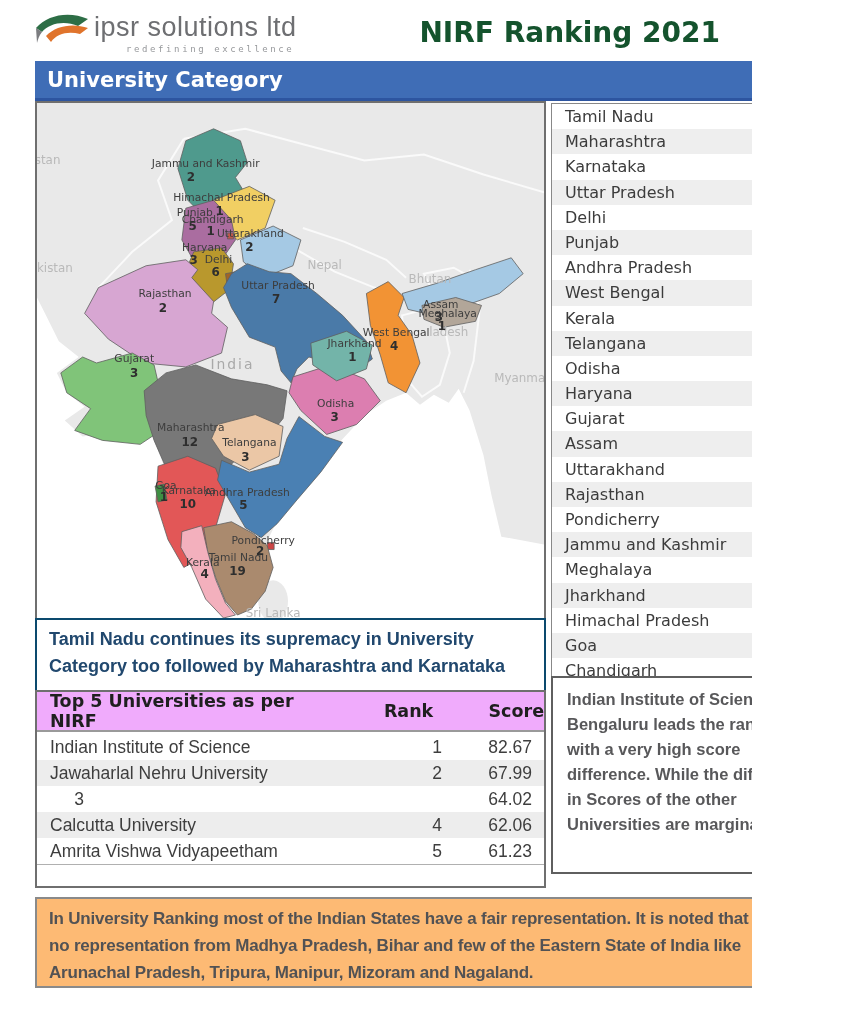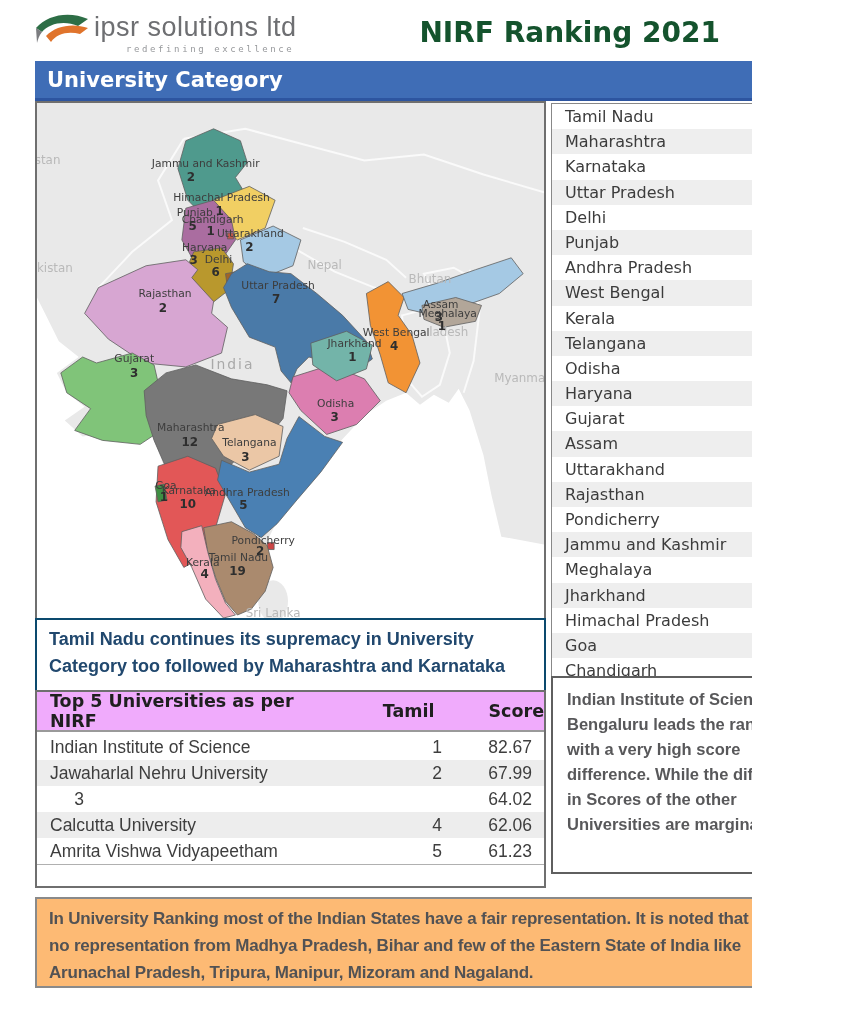--- a/index.html
+++ b/index.html
@@ -169,21 +169,21 @@
     </svg>
   </div>
 
   <div class="caption-box">
     <div>Tamil Nadu continues its supremacy in University Category too followed by Maharashtra and Karnataka</div>
   </div>
 
   <div class="top5-box">
     <div class="t5-head">
       <span class="h-name">Top 5 Universities as per NIRF</span>
-      <span class="h-rank">Tamil</span>
+      <span class="h-rank">Rank</span>
       <span class="h-score">Score</span>
     </div>
     <div class="t5-rows" id="top5-rows">
         <div class="trow">
           <span class="tname">Indian Institute of Science</span>
           <span class="trank">1</span>
           <span class="tscore">82.67</span>
         </div>
         <div class="trow alt">
           <span class="tname">Jawaharlal Nehru University</span>

